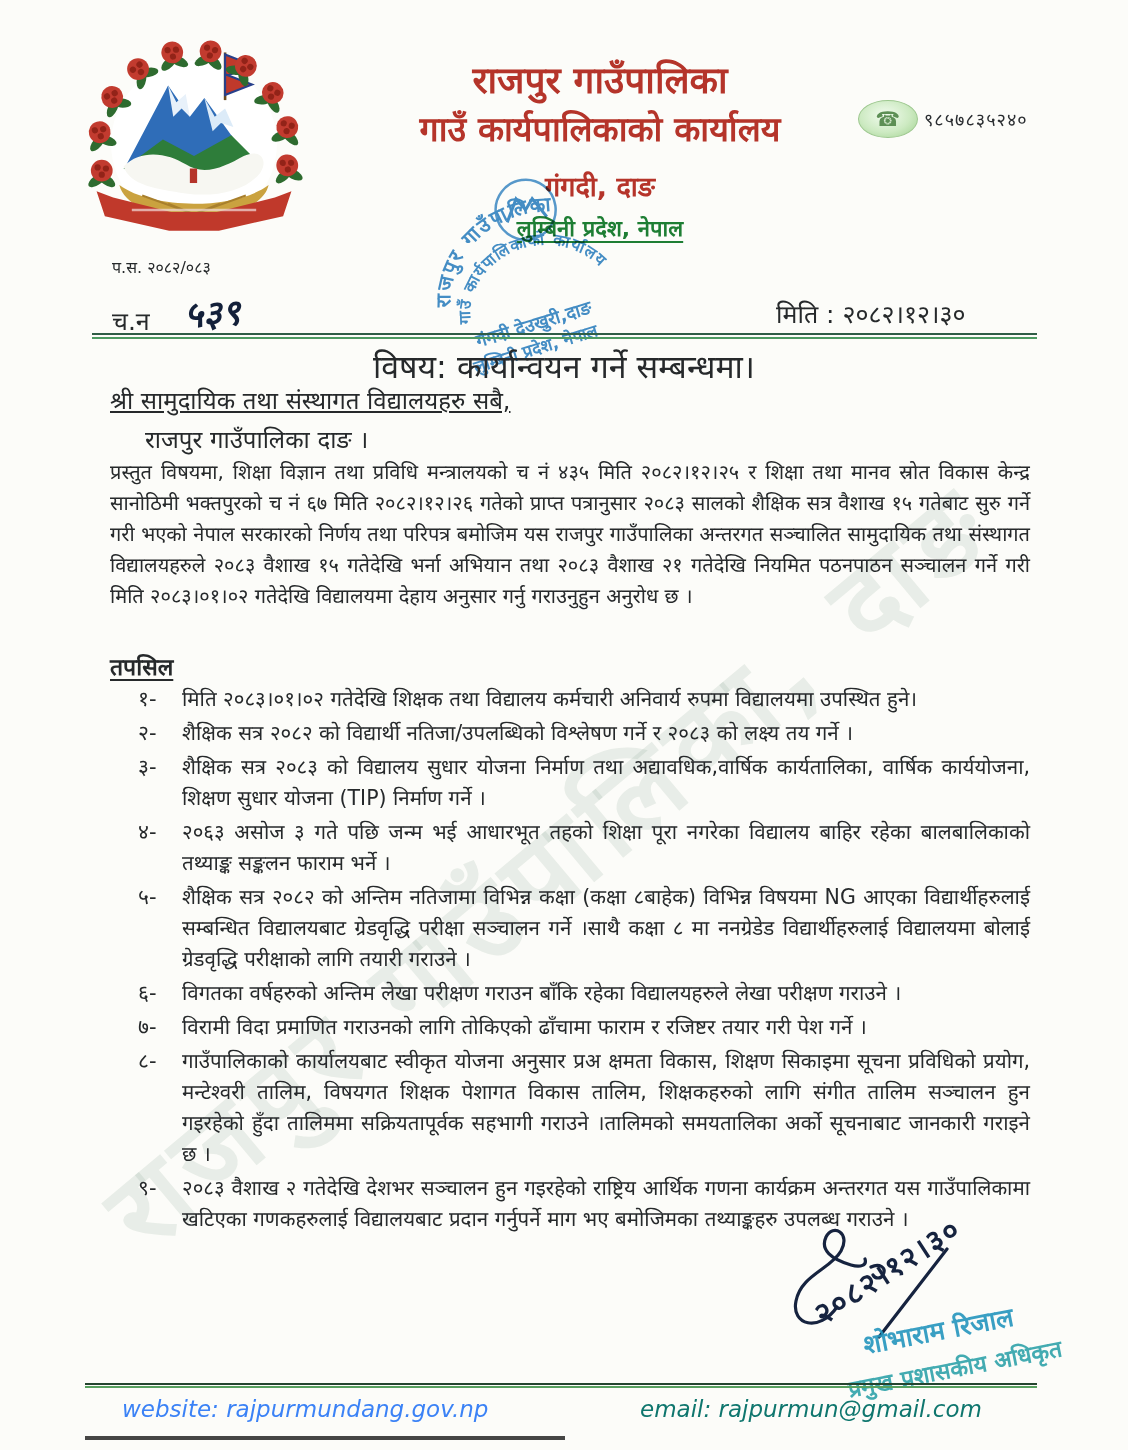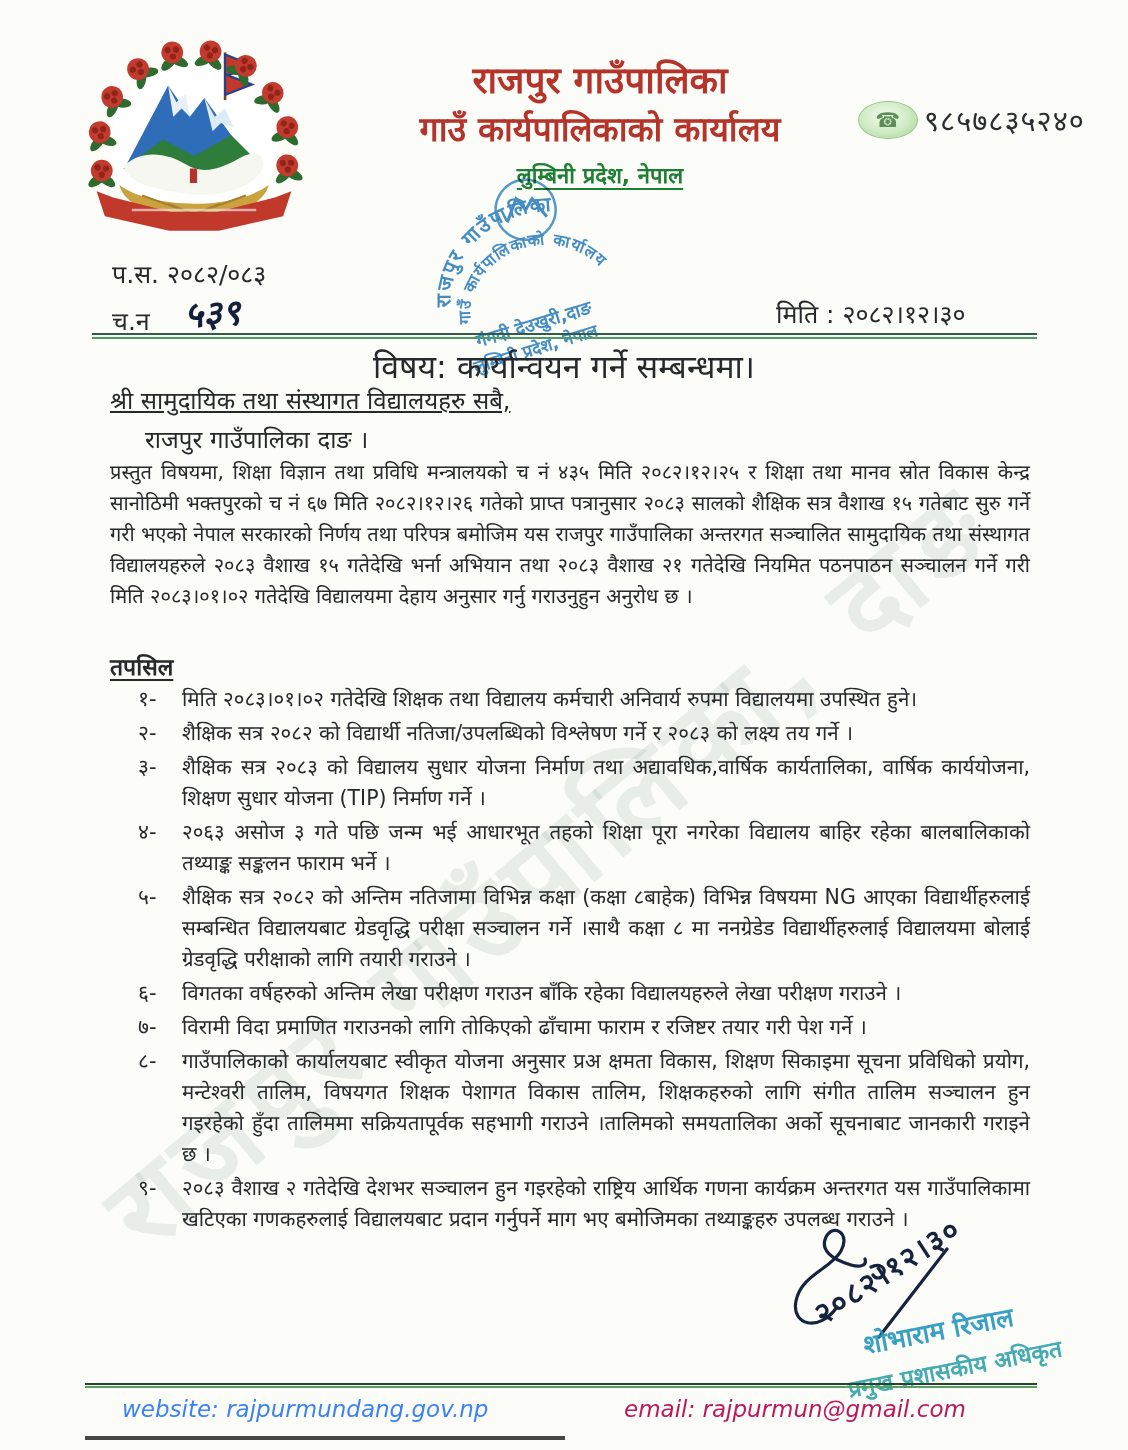--- a/index.html
+++ b/index.html
@@ -16,26 +16,26 @@
   .office-name{font-size:34px;font-weight:bold;color:#b5342a;line-height:1.25;margin-top:4px;}
   .addr-line{font-size:27px;font-weight:bold;color:#b5342a;margin-top:16px;}
   .prov-line{font-size:22px;font-weight:bold;color:#1e7e34;margin-top:8px;text-decoration:underline;text-underline-offset:5px;}
   .phone{position:absolute;left:858px;top:100px;display:flex;align-items:center;gap:6px;}
   .phone-icon{
     width:58px;height:36px;border-radius:50%;
     background:radial-gradient(ellipse at 45% 40%, #f2fbef 0%, #cdeac2 55%, #9fd18e 100%);
     border:1px solid #9cc78e;display:flex;align-items:center;justify-content:center;
     color:#5d8f55;font-size:20px;
   }
-  .phone-num{font-size:29px;color:#2a2d31;letter-spacing:1px;}
+  .phone-num{font-size:18px;color:#2a2d31;letter-spacing:1px;}
   
   .round-stamp{position:absolute;left:405px;top:152px;width:330px;height:215px;transform:rotate(-8deg);opacity:.88;mix-blend-mode:multiply;}
   .round-stamp text{fill:#2b7fc2;font-weight:bold;}
   
-  .ref-line{position:absolute;left:112px;top:256px;font-size:25px;}
+  .ref-line{position:absolute;left:112px;top:256px;font-size:16px;}
   .disp-row{position:absolute;left:112px;top:296px;font-size:25px;display:flex;align-items:flex-end;}
   .disp-num{font-size:36px;font-weight:bold;font-style:italic;color:#13203a;margin-left:34px;margin-top:-8px;transform:rotate(-3deg);}
   .date-line{position:absolute;left:776px;top:296px;font-size:25px;}
   .sep{position:absolute;left:92px;top:333px;width:945px;height:2px;background:#2f5d46;box-shadow:0 4px 0 #4d9a62;}
   
   .subject{position:absolute;left:0;top:344px;width:1128px;text-align:center;font-size:32px;font-weight:500;}
   .addr1{position:absolute;left:110px;top:383px;font-size:24px;text-decoration:underline;}
   .addr2{position:absolute;left:145px;top:422px;font-size:24px;}
   .para{position:absolute;left:110px;top:457px;width:920px;font-size:20px;line-height:31px;text-align:justify;}
   .tapasil{position:absolute;left:110px;top:650px;font-size:23px;font-weight:bold;text-decoration:underline;text-underline-offset:4px;}
@@ -44,21 +44,21 @@
   .li .num{width:44px;flex:0 0 44px;font-size:21px;line-height:31px;}
   .li .txt{flex:1;font-size:20.5px;line-height:31px;text-align:justify;}
   
   .sig-svg{position:absolute;left:775px;top:1215px;width:250px;height:140px;}
   .sig-date{position:absolute;left:828px;top:1292px;font-size:30px;font-weight:bold;color:#16233f;transform:rotate(-33deg);transform-origin:left bottom;letter-spacing:2px;}
   .off-stamp1{position:absolute;left:862px;top:1312px;font-size:26px;font-weight:bold;color:#2596be;transform:rotate(-11deg);white-space:nowrap;opacity:.9;}
   .off-stamp2{position:absolute;left:846px;top:1352px;font-size:23px;font-weight:bold;color:#2aa0a8;transform:rotate(-11deg);white-space:nowrap;opacity:.88;}
   
   .f-sep{position:absolute;left:85px;top:1383px;width:952px;height:2px;background:#24452f;box-shadow:0 3px 0 #57a05f;}
   .website{position:absolute;left:122px;top:1396px;font-size:23px;font-style:italic;color:#3b82f6;}
-  .email{position:absolute;left:624px;top:1396px;font-size:23px;font-style:italic;color:#be185d;}
+  .email{position:absolute;left:640px;top:1396px;font-size:23px;font-style:italic;color:#0f766e;}
   .scan-edge{position:absolute;left:85px;top:1436px;width:480px;height:4px;background:#262626;opacity:.85;}
   
   .watermark{
     position:absolute;left:120px;top:1150px;width:1400px;
     font-size:108px;font-weight:bold;letter-spacing:10px;
     color:rgba(120,155,135,0.15);
     transform:rotate(-40deg);transform-origin:left center;
     white-space:nowrap;pointer-events:none;
   }
 </style>
@@ -111,20 +111,21 @@
     <use href="#flower" transform="translate(136,11) rotate(10)"></use>
     <use href="#flower" transform="translate(170,25) rotate(40)"></use>
     <use href="#flower" transform="translate(196,51) rotate(25)"></use>
     <use href="#flower" transform="translate(210,84) rotate(10)"></use>
     <use href="#flower" transform="translate(210,121) rotate(-8)"></use>
   </svg>
 
   <div class="head-block">
     <div class="muni-name">राजपुर गाउँपालिका</div>
     <div class="office-name">गाउँ कार्यपालिकाको कार्यालय</div>
+    <div class="addr-line">गंगदी, दाङ</div>
     <div class="prov-line">लुम्बिनी प्रदेश, नेपाल</div>
   </div>
 
   <div class="phone">
     <div class="phone-icon">☎</div>
     <div class="phone-num">९८५७८३५२४०</div>
   </div>
 
   <svg class="round-stamp" viewBox="0 0 330 215">
     <defs>

